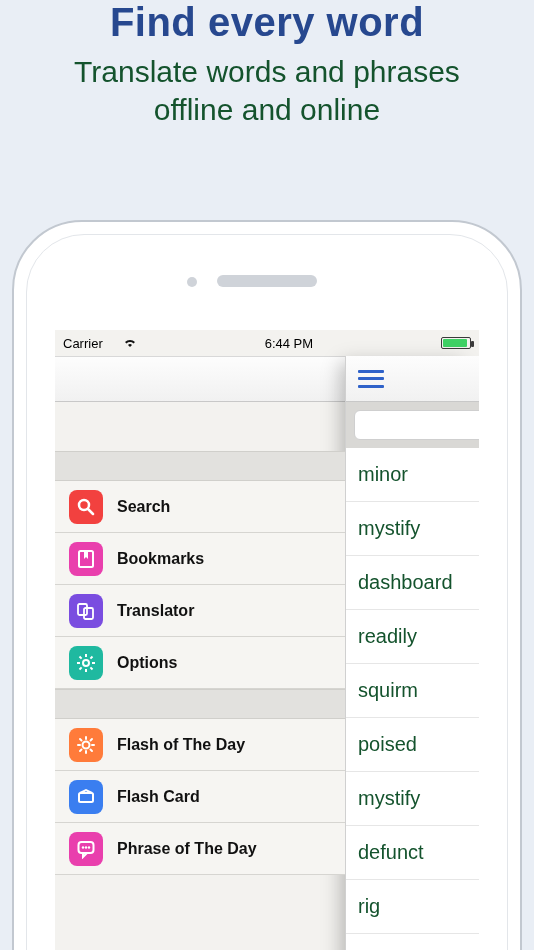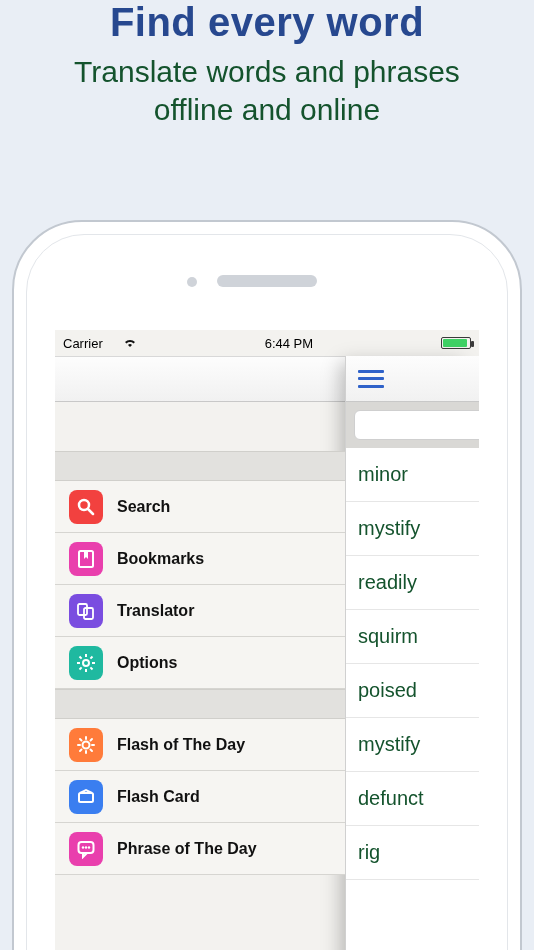--- a/index.html
+++ b/index.html
@@ -241,20 +241,21 @@
                 <span></span>
                 <span></span>
             </div>
           </div>
           <div class="search-wrap">
             <input class="search-input" style="">
           </div>
           <div class="wordlist" id="wordlist">
               <div class="word">minor</div>
               <div class="word">mystify</div>
+              <div class="word">dashboard</div>
               <div class="word">readily</div>
               <div class="word">squirm</div>
               <div class="word">poised</div>
               <div class="word">mystify</div>
               <div class="word">defunct</div>
               <div class="word">rig</div>
             </div>
         </div>
 
         <div class="menu">

